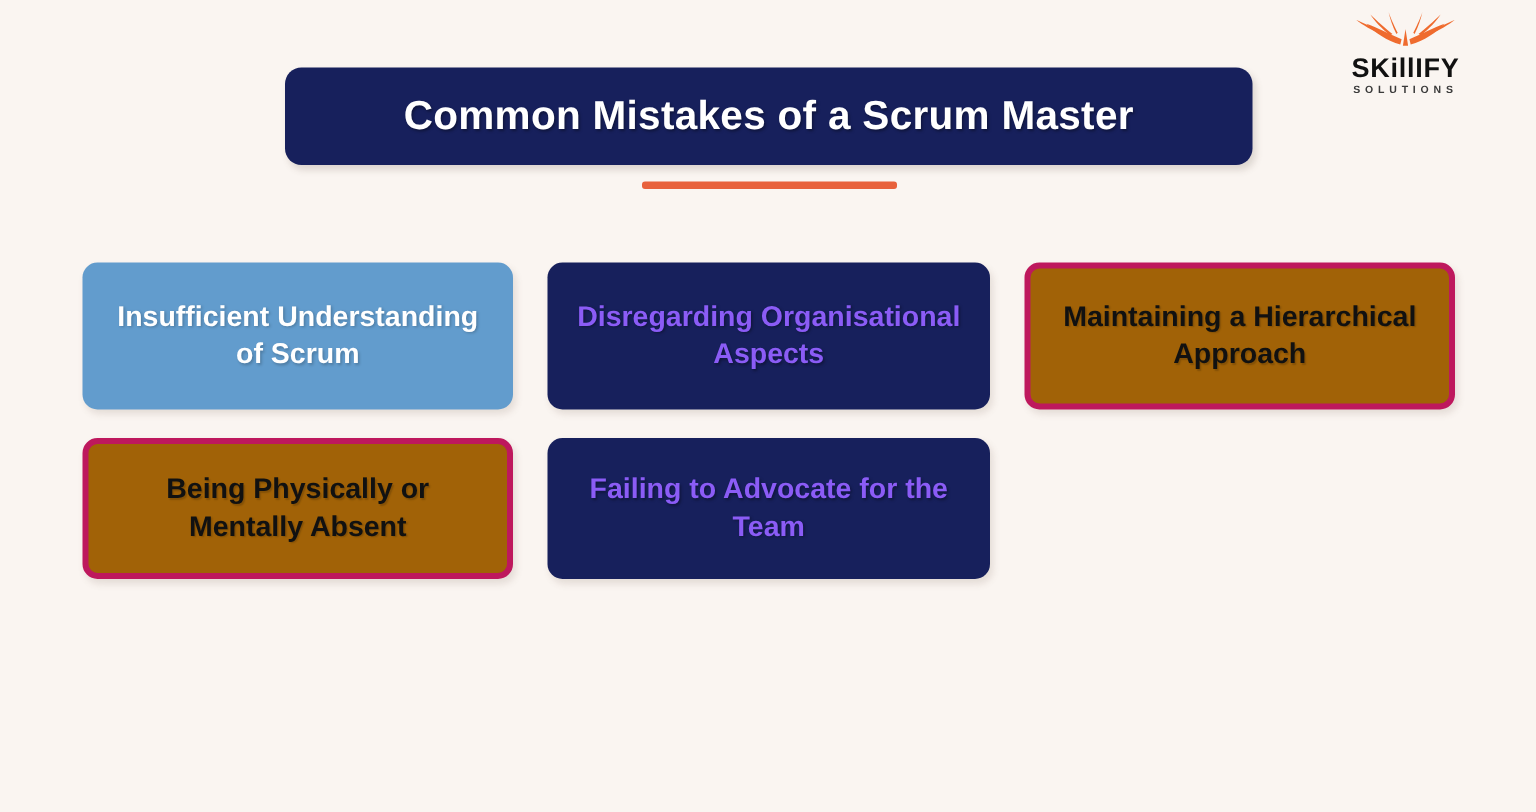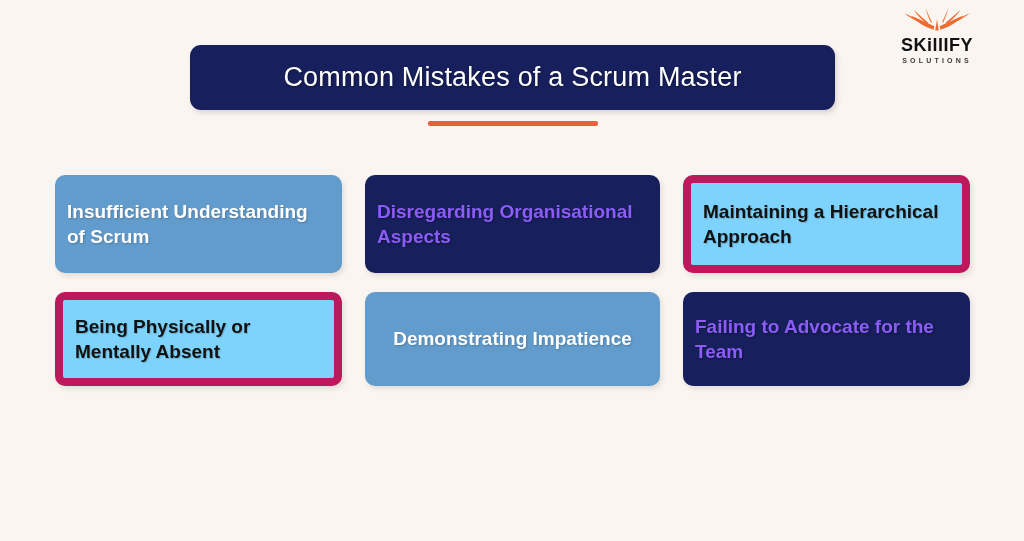--- a/index.html
+++ b/index.html
@@ -55,21 +55,21 @@
     background: #17205c;
     border-radius: 11px;
     display: flex;
     align-items: center;
     justify-content: center;
     box-shadow: 2px 3px 5px rgba(90, 70, 60, 0.18);
   }
   .title-text {
     color: #ffffff;
     font-size: 27px;
-    font-weight: normal;
+    font-weight: bold;
     letter-spacing: 0.2px;
     text-shadow: 1px 1px 2px rgba(0,0,0,0.35);
   }
   .title-underline {
     position: absolute;
     left: 428px;
     top: 121px;
     width: 170px;
     height: 5px;
     border-radius: 2px;
@@ -87,21 +87,21 @@
     grid-template-columns: 287px 1fr 287px;
     grid-template-rows: 98px 1fr 98px;
     column-gap: 23px;
     row-gap: 19px;
   }
   .card {
     border-radius: 10px;
     display: flex;
     align-items: center;
     justify-content: center;
-    text-align: left;
+    text-align: center;
     padding: 4px 12px;
     box-sizing: border-box;
     box-shadow: 2px 3px 5px rgba(120, 95, 80, 0.16);
   }
   .card-label {
     font-size: 19px;
     font-weight: bold;
     line-height: 1.32;
   }
 
@@ -115,22 +115,22 @@
 
   .card.navy {
     background: #17205c;
   }
   .card.navy .card-label {
     color: #8b5cf6;
     text-shadow: 1px 1px 2px rgba(0, 0, 0, 0.35);
   }
 
   .card.peach {
-    background: #7dd3fc;
-    border: 8px solid #be185d;
+    background: #a16207;
+    border: 4px solid #be185d;
   }
   .card.peach .card-label {
     color: #111111;
     text-shadow: 1px 1px 1px rgba(0, 0, 0, 0.18);
   }
 </style>
 </head>
 <body>
 
 <div class="logo">
@@ -163,20 +163,17 @@
   <div class="card navy">
     <span class="card-label">Disregarding Organisational Aspects</span>
   </div>
   <div class="card peach">
     <span class="card-label">Maintaining a Hierarchical Approach</span>
   </div>
 
   <div class="card peach">
     <span class="card-label">Being Physically or Mentally Absent</span>
   </div>
-  <div class="card blue">
-    <span class="card-label">Demonstrating Impatience</span>
-  </div>
 
   <div class="card navy">
     <span class="card-label">Failing to Advocate for the Team</span>
   </div>
 </div>
 
 </body></html>

